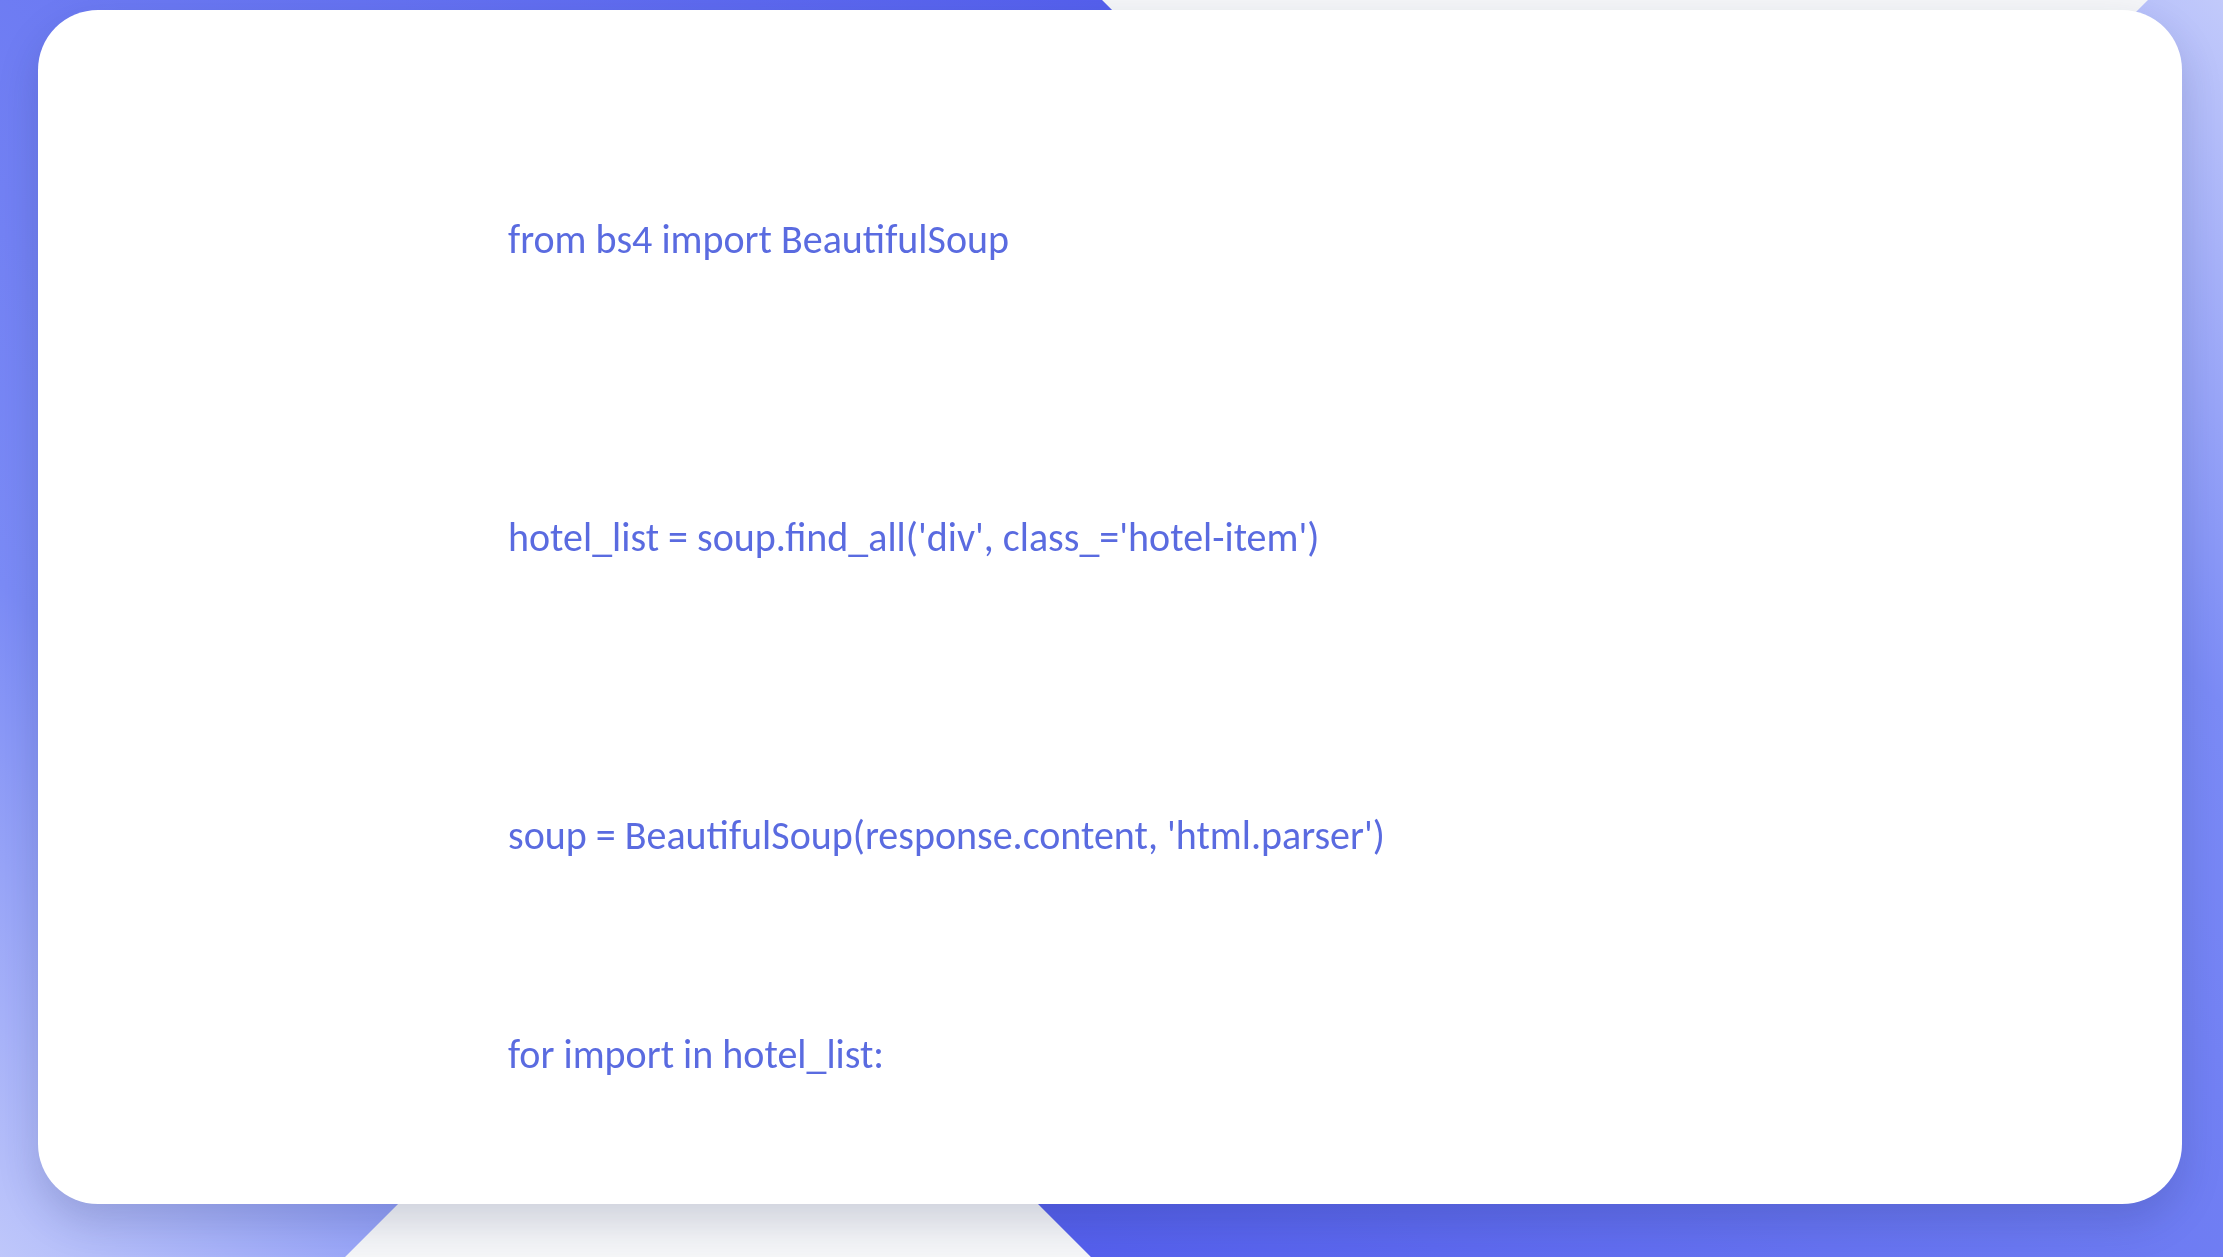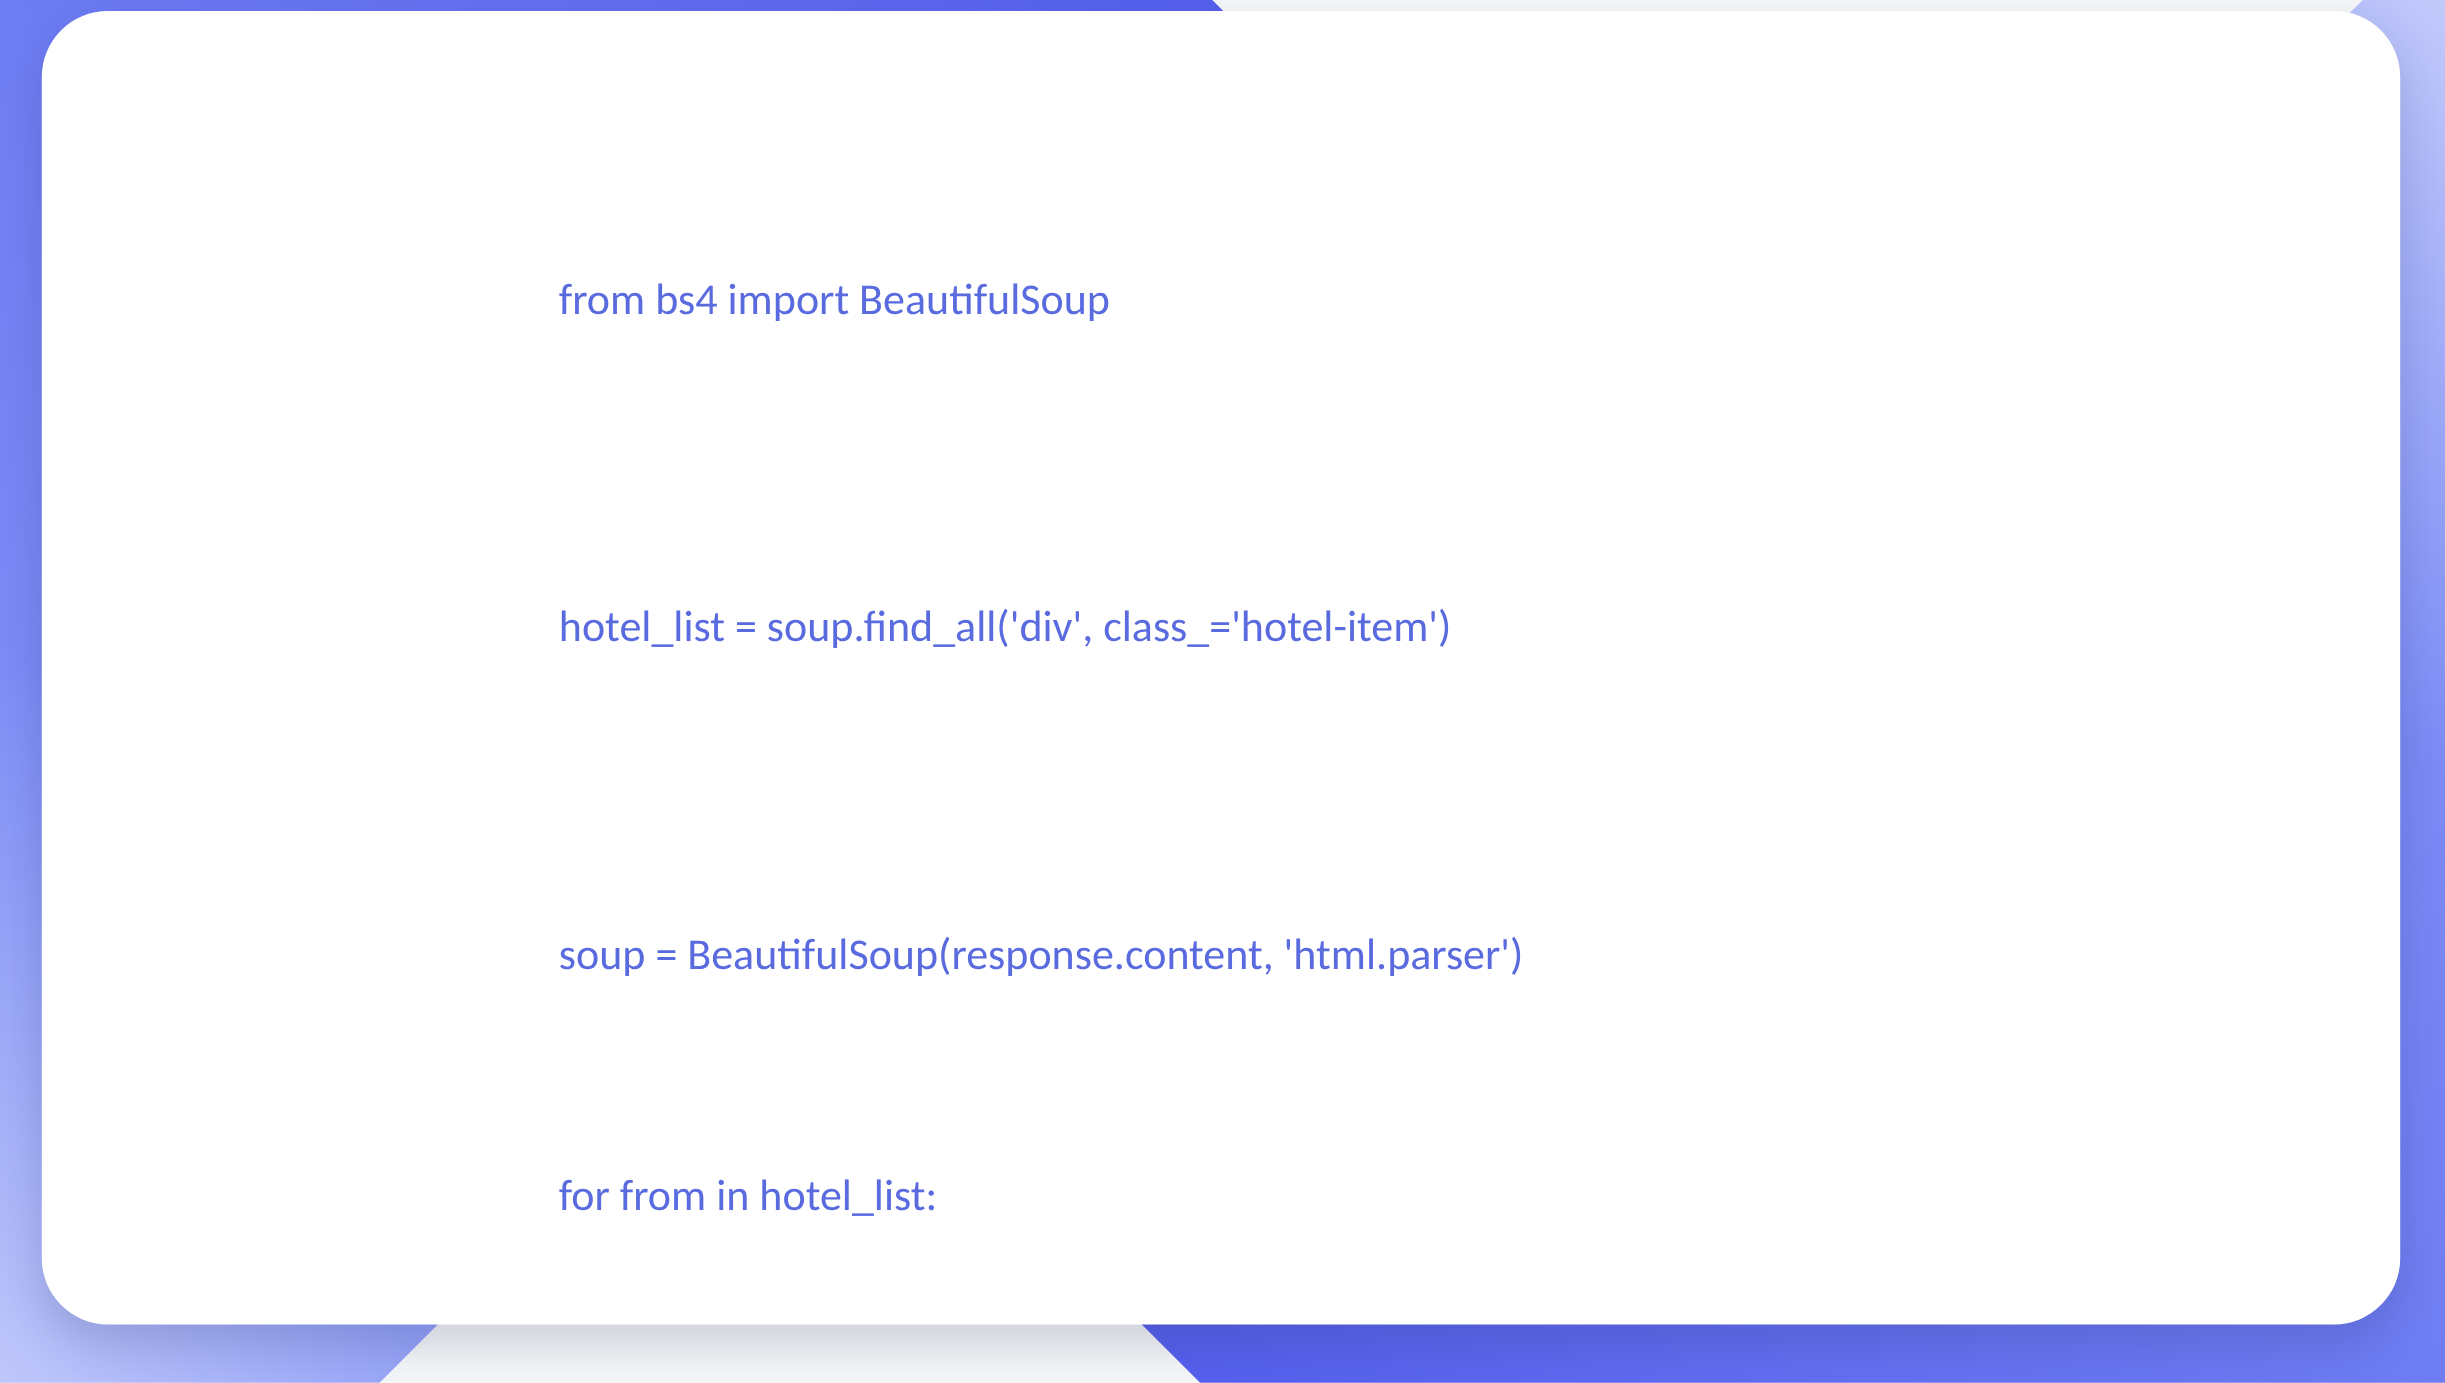--- a/index.html
+++ b/index.html
@@ -41,21 +41,21 @@
     position: absolute;
     top: 10px;
     left: 38px;
     width: 2144px;
     height: 1194px;
     background: #ffffff;
     border-radius: 60px;
     box-shadow: 0 18px 40px rgba(30, 40, 90, 0.18);
     z-index: 1;
     box-sizing: border-box;
-    padding: 114px 60px 60px 470px;
+    padding: 82px 60px 60px 470px;
   }
   .code {
     font-size: 40px;
     line-height: 1.48;
     color: #5a6be0;
     white-space: pre;
     font-family: Calibri, "Segoe UI", Arial, sans-serif;
   }
   .code .line {
     display: block;
@@ -73,20 +73,20 @@
 
 <div class="stage">
   <div class="accent-tl"></div>
   <div class="accent-br"></div>
 
   <div class="card">
     <div class="code">
       <span class="line group-gap">from bs4 import BeautifulSoup</span>
       <span class="line group-gap">hotel_list = soup.find_all('div', class_='hotel-item')</span>
       <span class="line tight">soup = BeautifulSoup(response.content, 'html.parser')</span>
-      <span class="line tight">for from in hotel_list:</span>
+      <span class="line tight">for import in hotel_list:</span>
       
       
       
       
     </div>
   </div>
 </div>
 
 </body></html>

